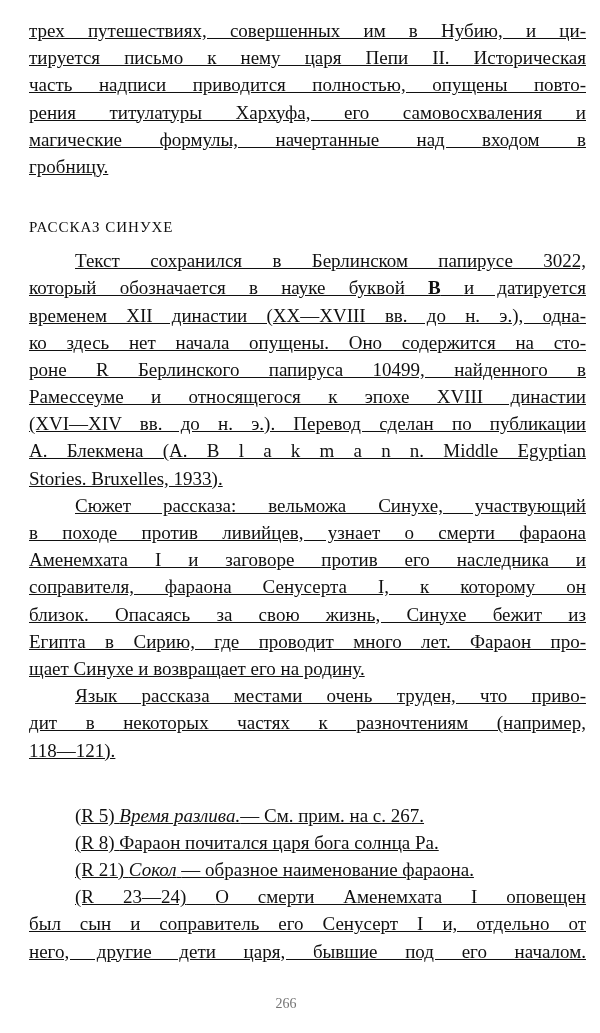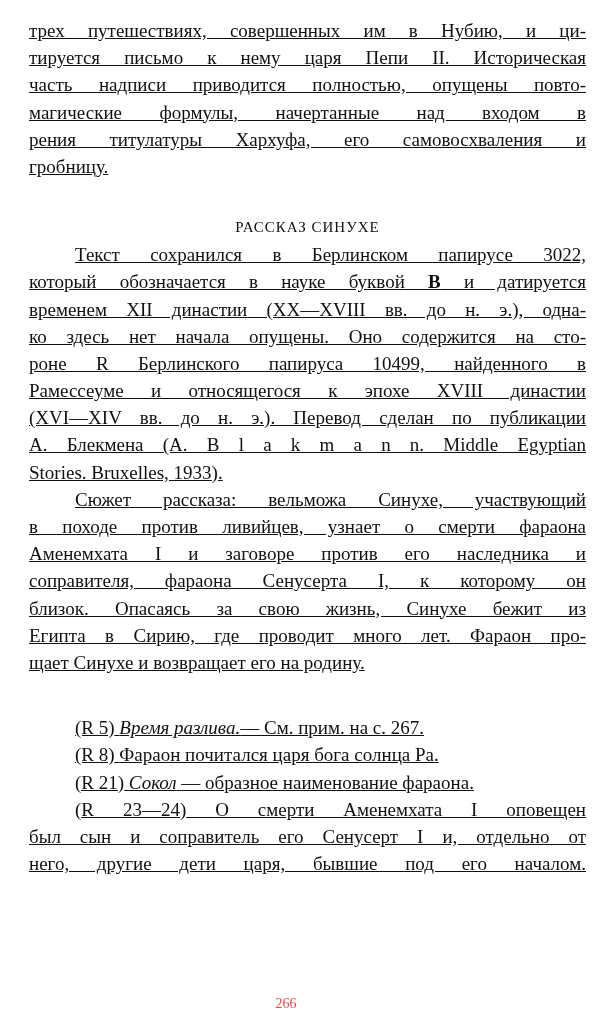--- a/index.html
+++ b/index.html
@@ -5,38 +5,38 @@
   html, body { margin: 0; padding: 0; background: #ffffff; }
   body { width: 600px; height: 1033px; position: relative; overflow: hidden; }
   .page {
     position: absolute; left: 29px; top: 17px; width: 557px;
     font-family: "Liberation Serif", "DejaVu Serif", serif;
     font-size: 19px; line-height: 27.2px; color: #111;
   }
   .line { display: block; white-space: nowrap; text-align: justify; text-align-last: justify; height: 27.2px; text-decoration: underline; }
   .line.last { text-align-last: left; }
   .indent { padding-left: 46px; }
-  .heading { text-align: center; font-size: 15px; letter-spacing: 1px; margin-top: 34px; height: 27px; line-height: 27px; }
+  .heading { text-align: left; font-size: 15px; letter-spacing: 1px; margin-top: 34px; margin-bottom: 6px; height: 27px; line-height: 27px; }
   .gap { height: 38px; }
   em { font-style: italic; margin-top: 32px; }
   b { font-weight: bold; }
   .page-number { position: absolute; left: 0; width: 572px; top: 996px; text-align: center;
-    font-family: "Liberation Serif", serif; font-size: 14px; color: #ef4444; }
+    font-family: "Liberation Serif", serif; font-size: 14px; color: #737373; }
 </style>
 </head>
 <body>
 
 <div class="page">
 
   <div>
     <span class="line">трех путешествиях, совершенных им в Нубию, и ци-</span>
     <span class="line">тируется письмо к нему царя Пепи II. Историческая</span>
     <span class="line">часть надписи приводится полностью, опущены повто-</span>
+    <span class="line">рения титулатуры Хархуфа, его самовосхваления и</span>
     <span class="line">магические формулы, начертанные над входом в</span>
-    <span class="line">рения титулатуры Хархуфа, его самовосхваления и</span>
     <span class="line last">гробницу.</span>
   </div>
 
   <div class="heading">РАССКАЗ СИНУХЕ</div>
 
   <div>
     <span class="line indent">Текст сохранился в Берлинском папирусе 3022,</span>
     <span class="line"><span>который обозначается в науке буквой</span> <b>B</b> <span>и датируется</span></span>
     <span class="line">временем XII династии (XX—XVIII вв. до н. э.), одна-</span>
     <span class="line">ко здесь нет начала опущены. Оно содержится на сто-</span>
@@ -50,20 +50,25 @@
   <div>
     <span class="line indent">Сюжет рассказа: вельможа Синухе, участвующий</span>
     <span class="line">в походе против ливийцев, узнает о смерти фараона</span>
     <span class="line">Аменемхата I и заговоре против его наследника и</span>
     <span class="line">соправителя, фараона Сенусерта I, к которому он</span>
     <span class="line">близок. Опасаясь за свою жизнь, Синухе бежит из</span>
     <span class="line">Египта в Сирию, где проводит много лет. Фараон про-</span>
     <span class="line last">щает Синухе и возвращает его на родину.</span>
   </div>
 
+  <div>
+    <span class="line indent">Язык рассказа местами очень труден, что приво-</span>
+    <span class="line">дит в некоторых частях к разночтениям (например,</span>
+    <span class="line last">118—121).</span>
+  </div>
 
   <div class="gap"></div>
 
   <div>
     <span class="line last indent"><span>(R 5)</span> <em>Время разлива.</em><span>— См. прим. на с. 267.</span></span>
     <span class="line last indent"><span>(R 8)</span> <span>Фараон почитался царя бога солнца Ра.</span></span>
     <span class="line last indent"><span>(R 21)</span> <em>Сокол</em> <span>— образное наименование фараона.</span></span>
     <span class="line indent"><span>(R 23—24)</span> <span>О смерти Аменемхата I оповещен</span></span>
     <span class="line">был сын и соправитель его Сенусерт I и, отдельно от</span>
     <span class="line">него, другие дети царя, бывшие под его началом.</span>

